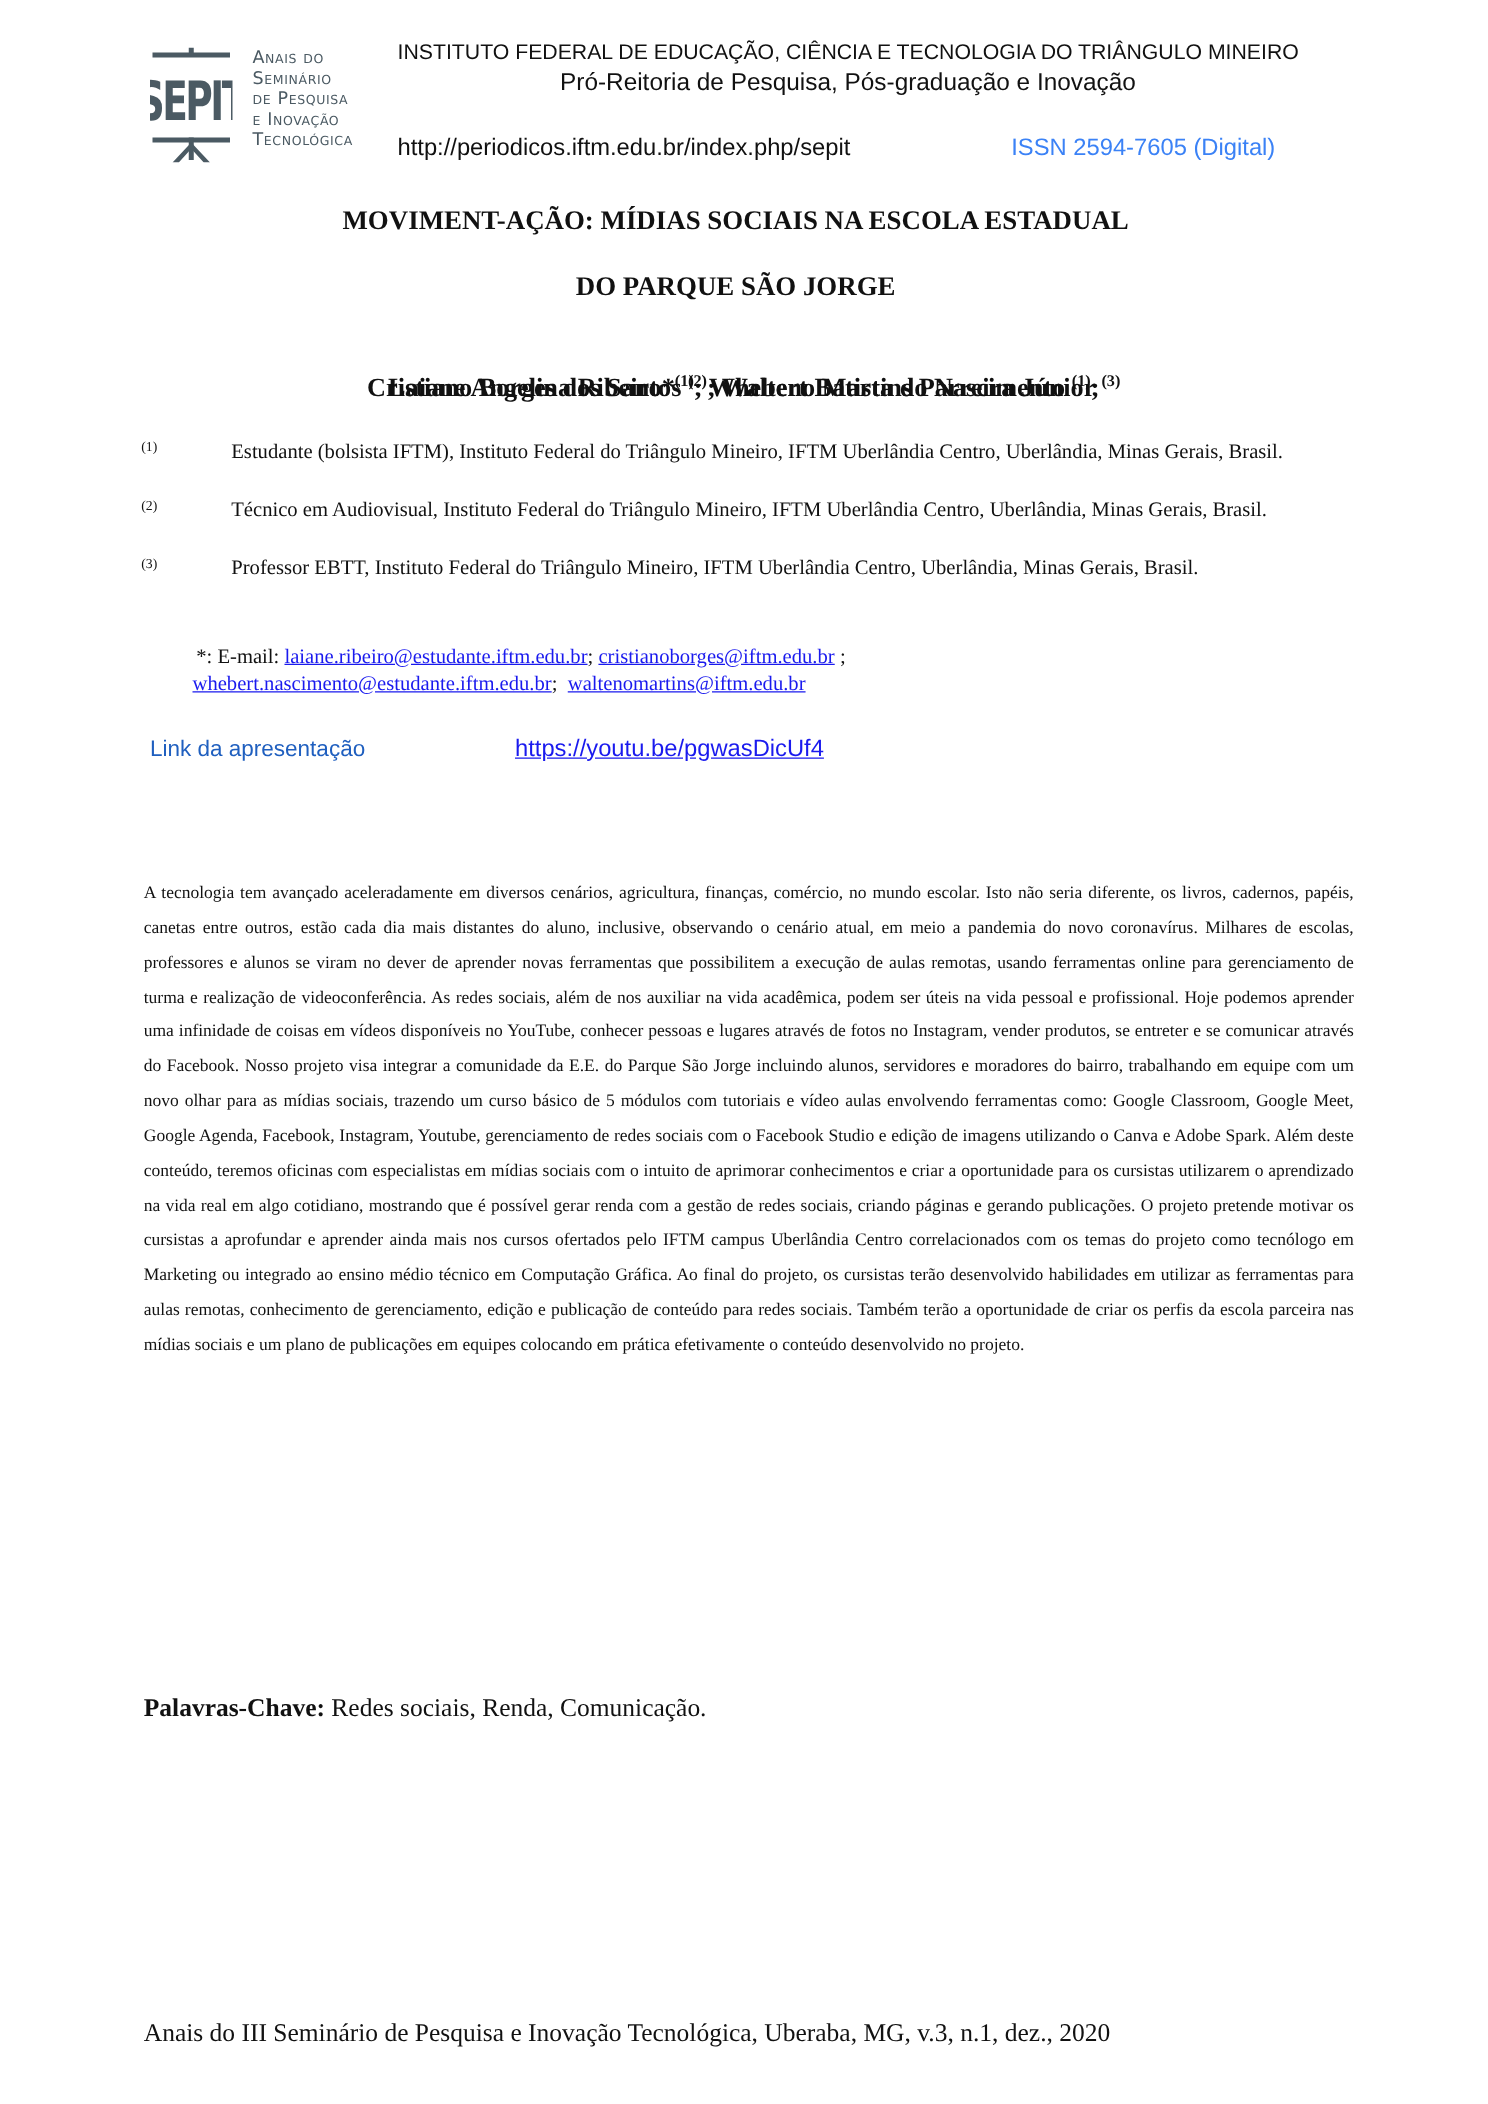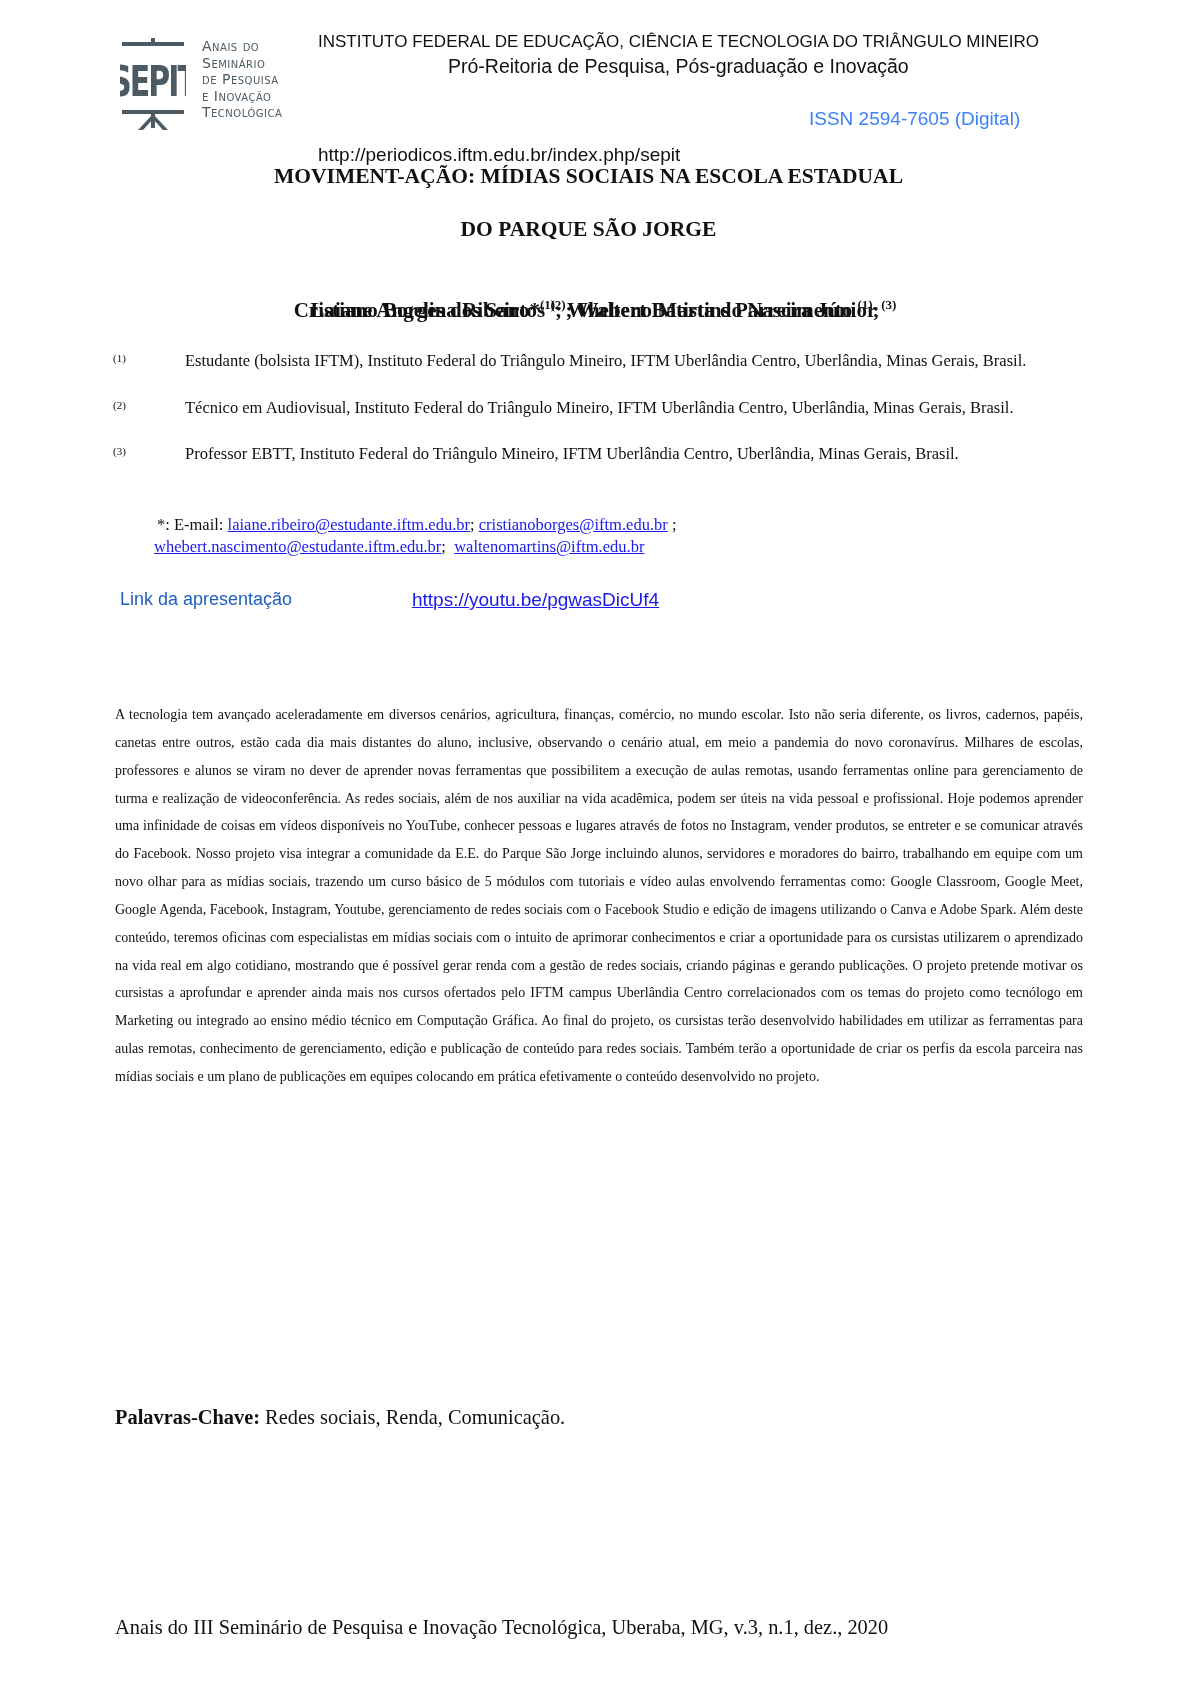--- a/index.html
+++ b/index.html
@@ -5,37 +5,37 @@
   html, body { margin: 0; padding: 0; background: #ffffff; }
   body { width: 1190px; height: 1683px; position: relative; overflow: hidden; font-family: "Liberation Serif", serif; color: #111; }
   .abs { position: absolute; }
   
   .logo { left: 120px; top: 38px; width: 175px; height: 90px; }
   .logo-mark { position: absolute; left: 0; top: 0; width: 66px; height: 92px; }
   .logo-text { position: absolute; left: 82px; top: 0; font-family: "DejaVu Sans", sans-serif; font-size: 14px; line-height: 16.6px; color: #4b5a63; letter-spacing: 0.5px; font-variant: small-caps; text-transform: none; }
   .logo-text div { white-space: nowrap; }
   .inst { left: 318px; top: 32px; font-family: "Liberation Sans", sans-serif; font-size: 17px; white-space: nowrap; color: #111; }
   .prorei { left: 448px; top: 55px; font-family: "Liberation Sans", sans-serif; font-size: 19.5px; white-space: nowrap; color: #111; }
-  .url { left: 318px; top: 108px; font-family: "Liberation Sans", sans-serif; font-size: 19px; white-space: nowrap; color: #111; margin-top: 36px; }
+  .url { left: 318px; top: 108px; font-family: "Liberation Sans", sans-serif; font-size: 19px; white-space: nowrap; color: #111; }
   .issn { left: 809px; top: 108px; font-family: "Liberation Sans", sans-serif; font-size: 19px; white-space: nowrap; color: #3b82f6; }
   
   .title { left: 0; width: 1177px; text-align: center; font-weight: bold; font-size: 21.5px; white-space: nowrap; }
   .authors { left: 0; width: 1190px; text-align: center; font-weight: bold; font-size: 21px; white-space: nowrap; }
   .authors sup { font-size: 13px; vertical-align: 8px; line-height: 0; }
   
   .aff { left: 113px; width: 970px; font-size: 16.5px; line-height: 22px; }
   .aff .num { position: absolute; left: 0; top: -3px; font-size: 11px; }
   .aff .txt { margin-left: 72px; text-align: justify; text-align-last: left; }
   .email { left: 115px; top: 514px; width: 970px; font-size: 16.5px; line-height: 22px; margin-left: 42px; }
   .email a { color: #1a1aee; text-decoration: underline; }
   .link-label { left: 120px; top: 589px; font-family: "Liberation Sans", sans-serif; font-size: 18px; color: #1f5fbf; white-space: nowrap; }
   .link-url { left: 412px; top: 589px; font-family: "Liberation Sans", sans-serif; font-size: 19px; color: #1a1aee; text-decoration: underline; white-space: nowrap; }
   
   .body-text { left: 115px; top: 666px; width: 968px; font-size: 14px; line-height: 27.85px; text-align: justify; margin-top: 35px; }
-  .keywords { left: 115px; top: 1406px; font-size: 20.4px; white-space: nowrap; }
+  .keywords { left: 115px; top: 1356px; font-size: 20.4px; white-space: nowrap; }
   .keywords b { font-weight: bold; }
   .footer { left: 115px; top: 1616px; font-size: 20.4px; white-space: nowrap; }
 </style>
 </head>
 <body>
 
 <div class="abs logo">
   <svg class="logo-mark" viewBox="0 0 66 92" width="66" height="92">
     <rect x="2" y="4" width="62" height="4" fill="#4b5a63"></rect>
     <rect x="31" y="0" width="4" height="6" fill="#4b5a63"></rect>

